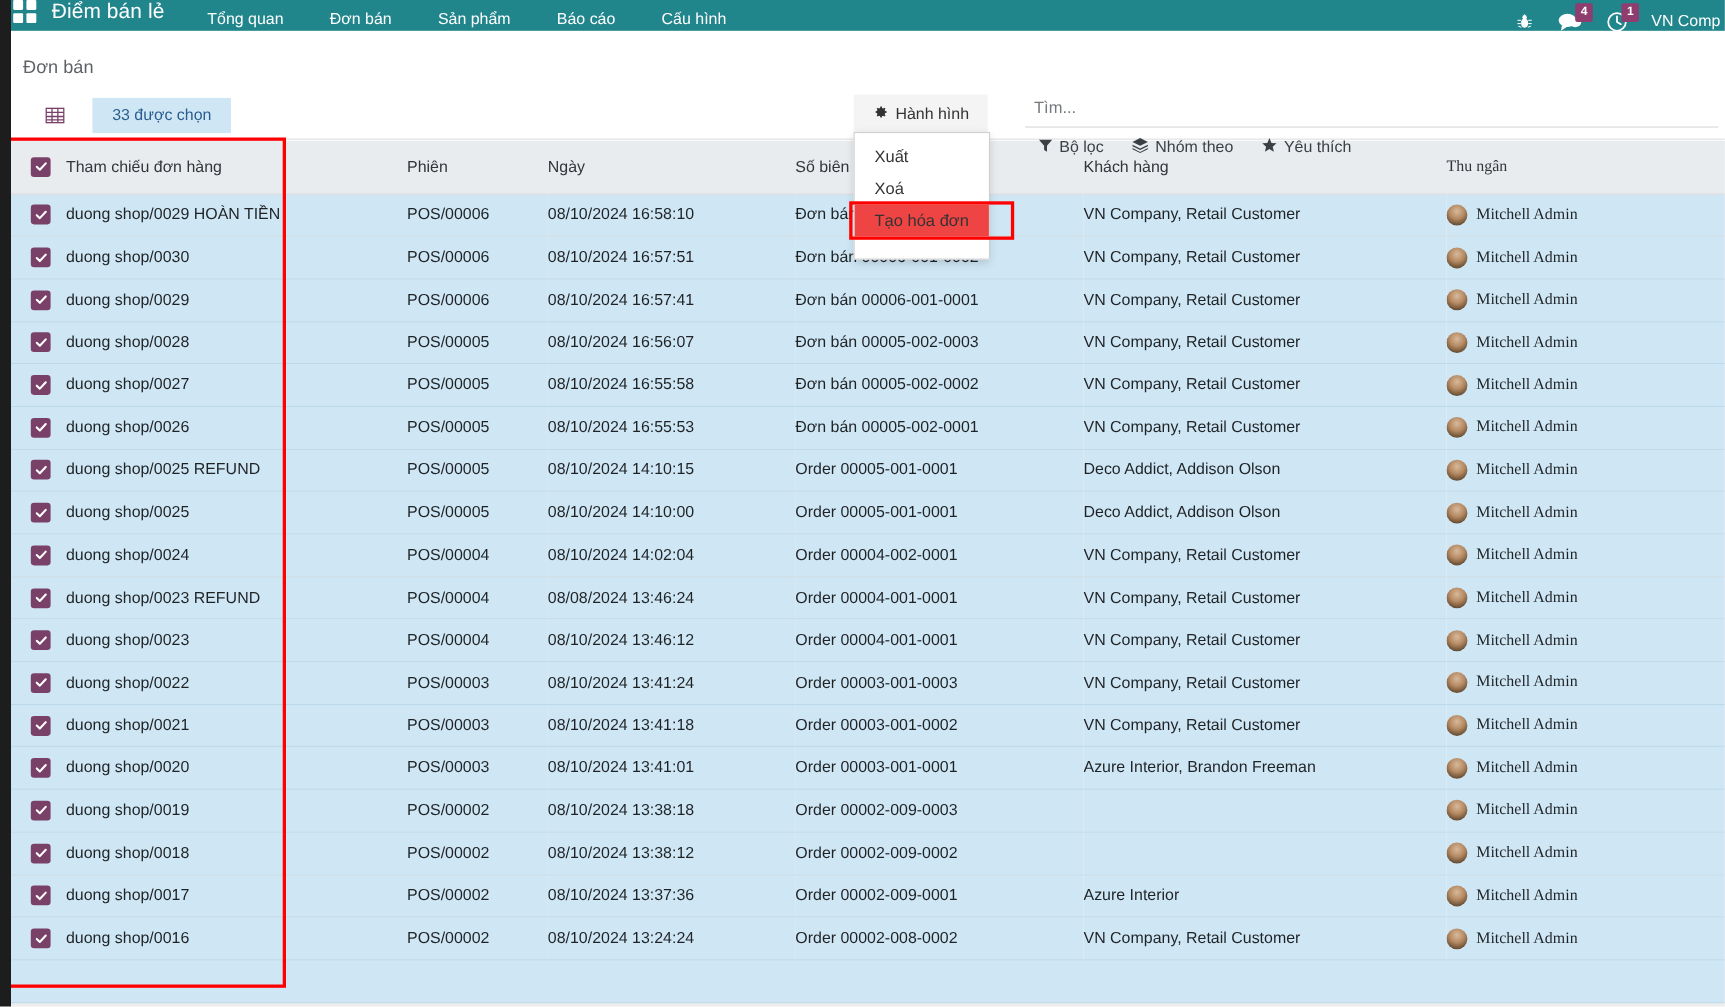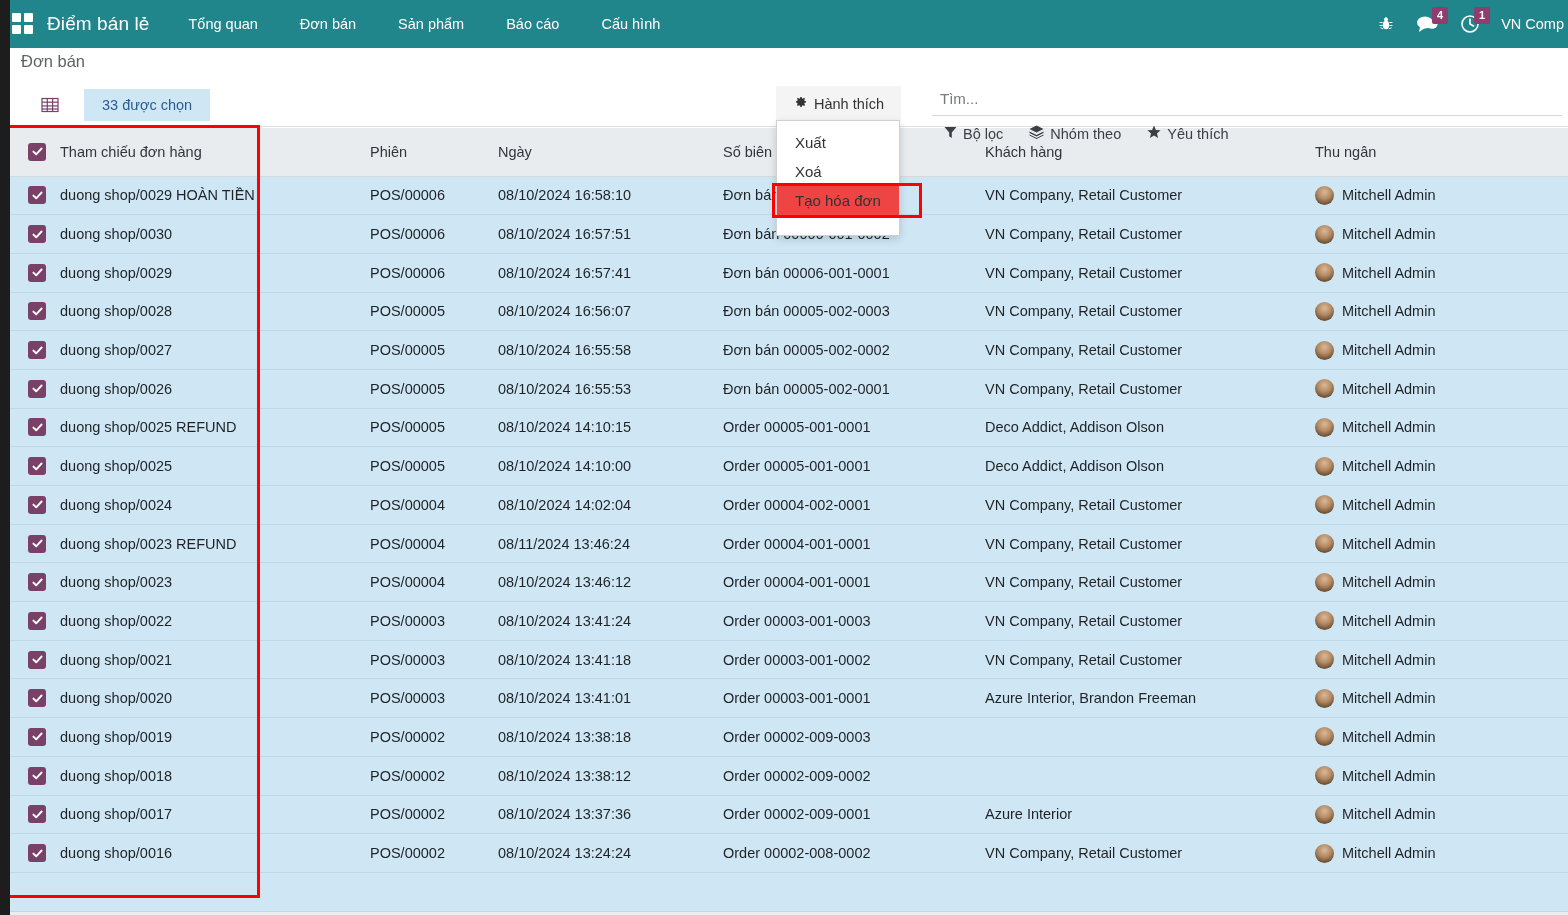--- a/index.html
+++ b/index.html
@@ -14,23 +14,23 @@
   .edge-strip {
     position: absolute; left: 0; top: 0;
     width: 10px; height: 915px;
     background: #1d1d1d;
     z-index: 60;
   }
 
   
   .navbar {
     position: absolute; left: 0; top: 0;
-    width: 1568px; height: 48px;
+    width: 1568px; height: 28px;
     background: #21858c;
-    display: flex; align-items: center;
+    display: flex; align-items: flex-start;
     color: #ffffff;
     z-index: 30;
   }
   .apps-grid {
     margin-left: 12px;
     width: 22px; height: 22px;
     display: grid;
     grid-template-columns: 9px 9px;
     grid-template-rows: 9px 9px;
     gap: 3px;
@@ -196,21 +196,21 @@
     vertical-align: middle;
     white-space: nowrap;
     overflow: hidden;
   }
   .col-check { width: 50px; padding-left: 18px; }
   .col-ref   { width: 310px; }
   .col-sess  { width: 128px; }
   .col-date  { width: 225px; }
   .col-num   { width: 262px; }
   .col-cust  { width: 330px; }
-  .col-cash  { width: 253px; }
+  .col-cash  { width: 253px; font-family: Liberation Serif, serif; }
 
   .cb {
     width: 18px; height: 18px;
     background: #7a4168;
     border-radius: 3px;
     display: flex; align-items: center; justify-content: center;
     cursor: pointer;
   }
   .cb svg { display: block; }
 
@@ -345,21 +345,21 @@
 </div>
 
 <div class="action-btn">
   <span>
     <svg width="14" height="14" viewBox="0 0 14 14" fill="#333">
       <path d="M7 4.4a2.6 2.6 0 100 5.2 2.6 2.6 0 000-5.2zm0 4.1a1.5 1.5 0 110-3 1.5 1.5 0 010 3z"></path>
       <path d="M12.6 8.1l-1.1-.5a4.6 4.6 0 000-1.2l1.1-.5-.7-1.7-1.2.3a4.6 4.6 0 00-.85-.85l.3-1.2L8.45.8l-.5 1.1a4.6 4.6 0 00-1.2 0L6.25.8 4.55 1.5l.3 1.2a4.6 4.6 0 00-.85.85l-1.2-.3L2.1 4.95l1.1.5a4.6 4.6 0 000 1.2l-1.1.5.7 1.7 1.2-.3c.25.33.53.61.85.85l-.3 1.2 1.7.7.5-1.1c.4.05.8.05 1.2 0l.5 1.1 1.7-.7-.3-1.2c.32-.24.6-.52.85-.85l1.2.3z" opacity="0"></path>
       <path d="M13 6.2l-1.35-.22a4.9 4.9 0 00-.42-1.02l.8-1.1-1.0-1.0-1.1.8a4.9 4.9 0 00-1.02-.42L8.7 1.9h-1.4l-.22 1.34a4.9 4.9 0 00-1.02.42l-1.1-.8-1.0 1.0.8 1.1a4.9 4.9 0 00-.42 1.02L3 6.2v1.4l1.34.22c.1.36.25.7.42 1.02l-.8 1.1 1.0 1.0 1.1-.8c.32.17.66.32 1.02.42L7.3 11.9h1.4l.22-1.34c.36-.1.7-.25 1.02-.42l1.1.8 1.0-1.0-.8-1.1c.17-.32.32-.66.42-1.02L13 7.6z"></path>
     </svg>
   </span>
-  <span>Hành thích</span>
+  <span>Hành hình</span>
 </div>
 
 <div class="dropdown">
   <div class="dd-item">Xuất</div>
   <div class="dd-item">Xoá</div>
   <div class="dd-item hovered">Tạo hóa đơn</div>
 </div>
 
 <div class="table-wrap">
   <table class="list">
@@ -564,21 +564,21 @@
         <tr>
           <td class="col-check">
             <div class="cb">
               <svg width="11" height="11" viewBox="0 0 11 11">
                 <path d="M1.4 5.6 L4.2 8.3 L9.6 2.5" fill="none" stroke="#fff" stroke-width="1.9" stroke-linecap="round" stroke-linejoin="round"></path>
               </svg>
             </div>
           </td>
           <td class="col-ref">duong shop/0023 REFUND</td>
           <td class="col-sess">POS/00004</td>
-          <td class="col-date">08/11/2024 13:46:24</td>
+          <td class="col-date">08/08/2024 13:46:24</td>
           <td class="col-num">Order 00004-001-0001</td>
           <td class="col-cust">VN Company, Retail Customer</td>
           <td class="col-cash">
             <span class="cashier-cell">
               <span class="avatar"></span>
               <span>Mitchell Admin</span>
             </span>
           </td>
         </tr>
         <tr>

